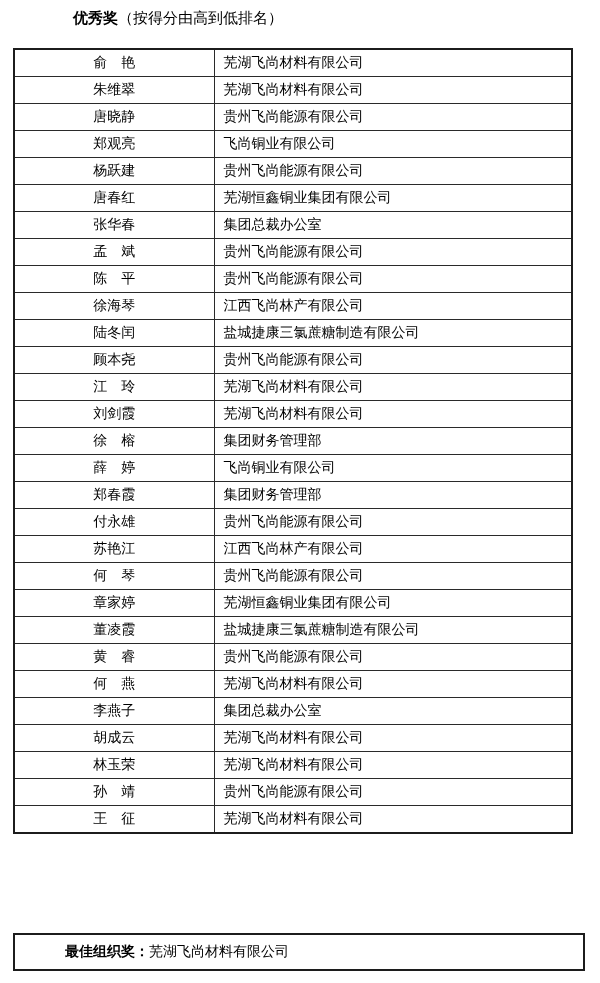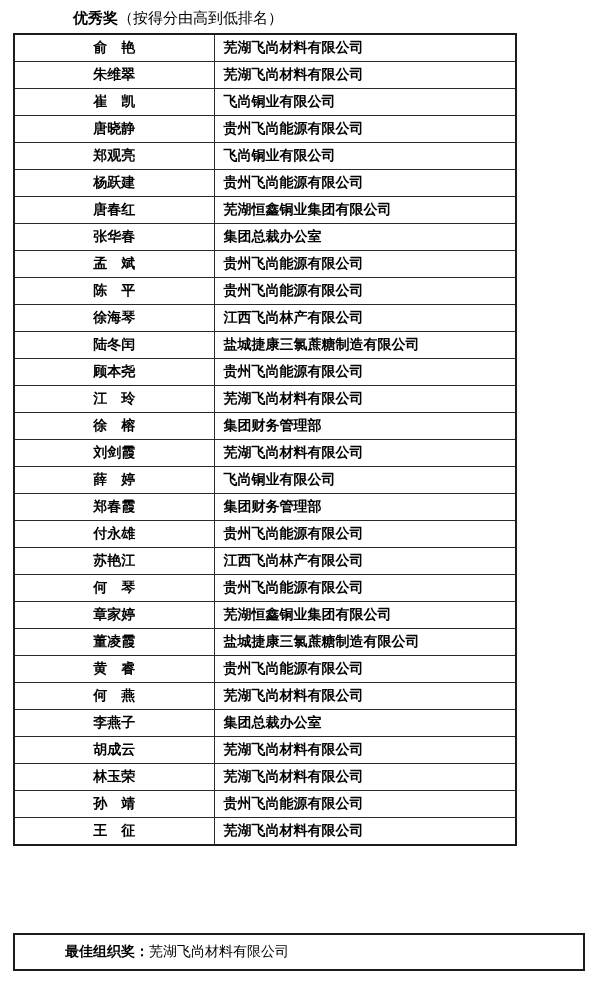--- a/index.html
+++ b/index.html
@@ -16,25 +16,24 @@
     left: 65px;
     top: 8px;
     font-size: 15px;
     line-height: 20px;
     white-space: nowrap;
   }
   .doc-title .bold { font-weight: bold; margin-left: 8px; }
   .award-table {
     position: absolute;
     left: 13px;
-    top: 33px;
-    width: 504px;
+    top: 48px;
+    width: 560px;
     border-collapse: collapse;
     table-layout: fixed;
-    font-weight: bold;
   }
   .award-table { border: 2px solid #1c1c1c; }
   .award-table td {
     border: 1px solid #2a2a2a;
     height: 26.2px;
     font-size: 14px;
     line-height: 26px;
     vertical-align: middle;
     overflow: hidden;
     white-space: nowrap;
@@ -73,24 +72,20 @@
   <tbody id="rows-body">
       <tr>
         <td class="name-cell">俞　艳</td>
         <td class="org-cell">芜湖飞尚材料有限公司</td>
       </tr>
       <tr>
         <td class="name-cell">朱维翠</td>
         <td class="org-cell">芜湖飞尚材料有限公司</td>
       </tr>
       <tr>
-        <td class="name-cell">崔　凯</td>
-        <td class="org-cell">飞尚铜业有限公司</td>
-      </tr>
-      <tr>
         <td class="name-cell">唐晓静</td>
         <td class="org-cell">贵州飞尚能源有限公司</td>
       </tr>
       <tr>
         <td class="name-cell">郑观亮</td>
         <td class="org-cell">飞尚铜业有限公司</td>
       </tr>
       <tr>
         <td class="name-cell">杨跃建</td>
         <td class="org-cell">贵州飞尚能源有限公司</td>
@@ -121,26 +116,26 @@
       </tr>
       <tr>
         <td class="name-cell">顾本尧</td>
         <td class="org-cell">贵州飞尚能源有限公司</td>
       </tr>
       <tr>
         <td class="name-cell">江　玲</td>
         <td class="org-cell">芜湖飞尚材料有限公司</td>
       </tr>
       <tr>
+        <td class="name-cell">刘剑霞</td>
+        <td class="org-cell">芜湖飞尚材料有限公司</td>
+      </tr>
+      <tr>
         <td class="name-cell">徐　榕</td>
         <td class="org-cell">集团财务管理部</td>
-      </tr>
-      <tr>
-        <td class="name-cell">刘剑霞</td>
-        <td class="org-cell">芜湖飞尚材料有限公司</td>
       </tr>
       <tr>
         <td class="name-cell">薛　婷</td>
         <td class="org-cell">飞尚铜业有限公司</td>
       </tr>
       <tr>
         <td class="name-cell">郑春霞</td>
         <td class="org-cell">集团财务管理部</td>
       </tr>
       <tr>

